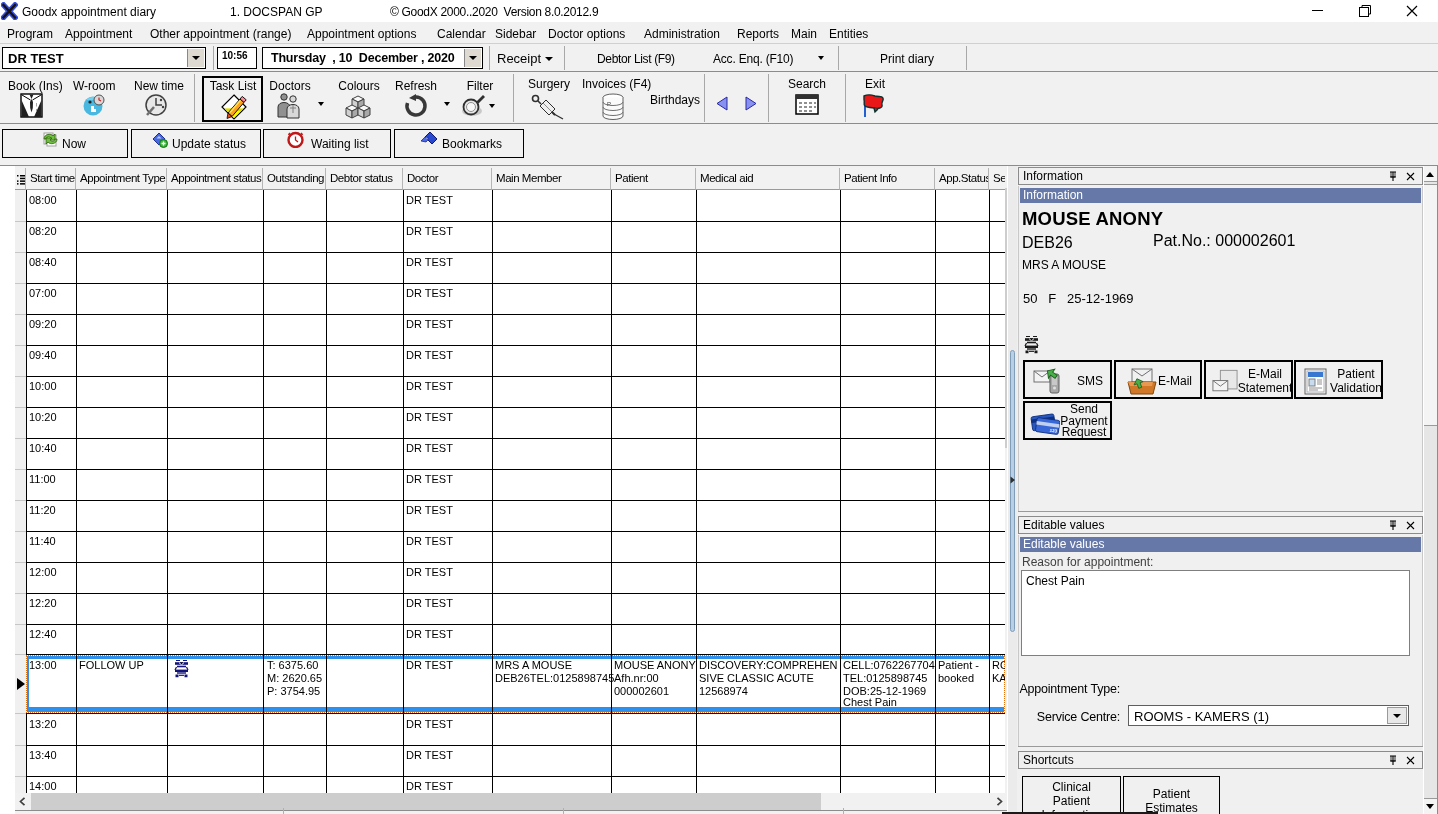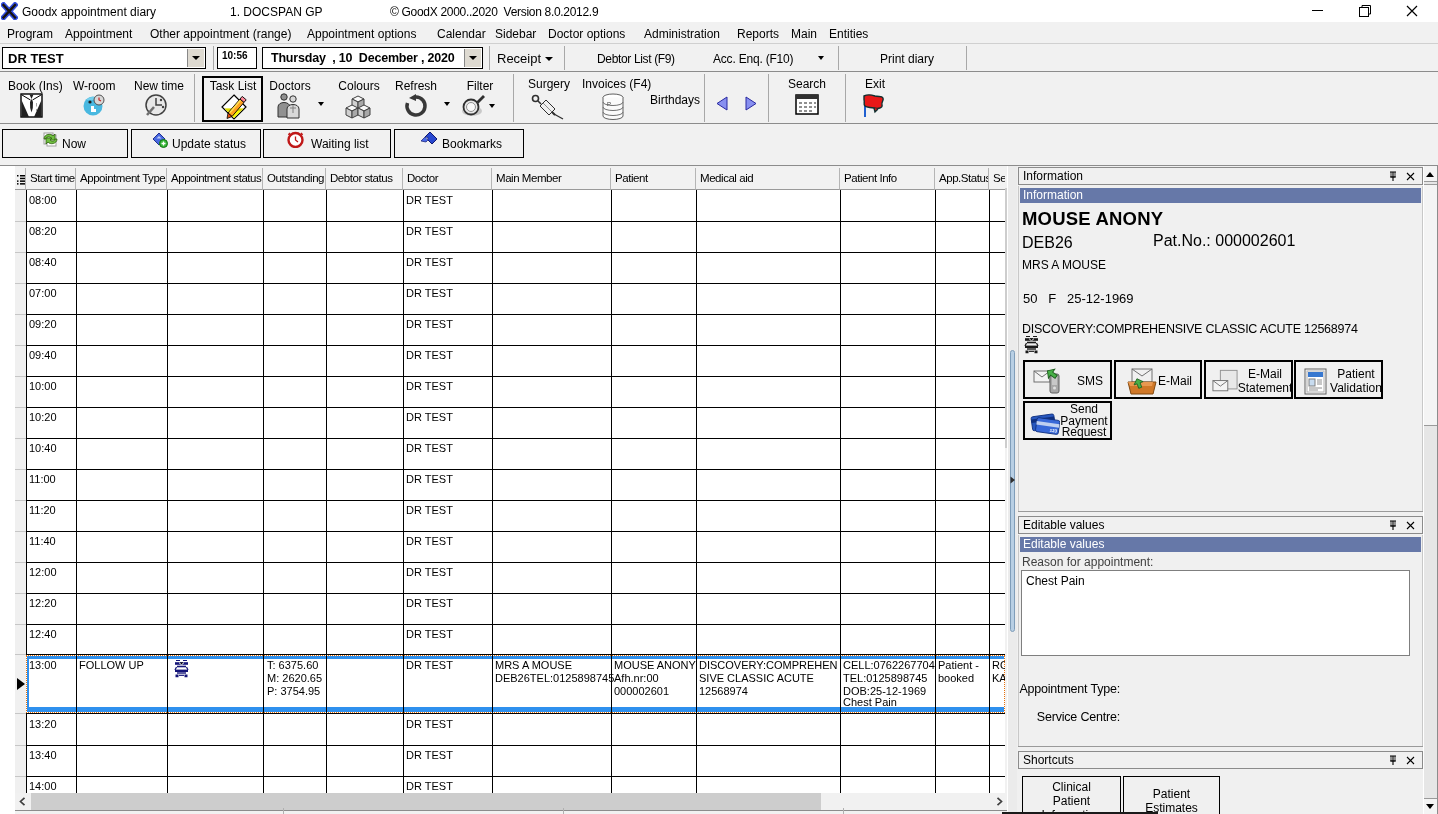--- a/index.html
+++ b/index.html
@@ -497,21 +497,20 @@
           <path d="M3 1 L3 6 L7 6 L7 1" fill="none" stroke="#000" stroke-width="0.8"></path>
         </svg><svg style="position:absolute;right:7px;top:4px" width="9" height="9" viewBox="0 0 9 9">
           <path d="M1 1 L8 8 M8 1 L1 8" stroke="#000" stroke-width="1.1"></path>
         </svg></div>
   <div class="bluebar" style="top:22px">Information</div>
   <div style="position:absolute;left:5px;top:42px;font-size:18.5px;font-weight:bold;color:#000;letter-spacing:0.2px">MOUSE ANONY</div>
   <div style="position:absolute;left:5px;top:68px;font-size:16px;color:#000">DEB26</div>
   <div style="position:absolute;left:136px;top:66px;font-size:16px;color:#000">Pat.No.: 000002601</div>
   <div style="position:absolute;left:5px;top:92px;font-size:12px;color:#000">MRS A MOUSE</div>
   <div style="position:absolute;left:6px;top:125px;font-size:13px;color:#000">50&nbsp;&nbsp;&nbsp;F&nbsp;&nbsp;&nbsp;25-12-1969</div>
-  <div style="position:absolute;left:5px;top:156px;font-size:12.5px;letter-spacing:-0.25px;color:#000">DISCOVERY:COMPREHENSIVE CLASSIC ACUTE 12568974</div>
   <svg style="position:absolute;left:6px;top:170px" width="18" height="18" viewBox="0 0 18 18">
     <path d="M3 0.5 L7 0.5 M10 0.5 L14 0.5" stroke="#1a1a1a" stroke-width="1.2"></path>
     <path d="M2 3.5 L15 3.5" stroke="#1a1a1a" stroke-width="2.6"></path>
     <path d="M6 2.6 L8.5 4.8 L11 2.6" stroke="#f0f0f0" stroke-width="1"></path>
     <path d="M4 6.5 L13 6.5" stroke="#1a1a1a" stroke-width="1.6"></path>
     <path d="M3.5 7 L2 10 M13.5 7 L15 10" stroke="#1a1a1a" stroke-width="1.2"></path>
     <path d="M2 10.8 L15 10.8" stroke="#1a1a1a" stroke-width="2.4"></path>
     <path d="M4 13 L13 13" stroke="#1a1a1a" stroke-width="1.4"></path>
     <path d="M2.5 15.8 L5.5 15.8 M11.5 15.8 L14.5 15.8" stroke="#1a1a1a" stroke-width="2.8"></path>
     <path d="M6 15.3 L11 15.3" stroke="#1a1a1a" stroke-width="1.2"></path>
@@ -582,20 +581,26 @@
         </svg><svg style="position:absolute;right:7px;top:4px" width="9" height="9" viewBox="0 0 9 9">
           <path d="M1 1 L8 8 M8 1 L1 8" stroke="#000" stroke-width="1.1"></path>
         </svg></div>
   <div class="bluebar" style="top:371px">Editable values</div>
   <div style="position:absolute;left:5px;top:389px;font-size:12px;color:#404040">Reason for appointment:</div>
   <div style="position:absolute;left:4px;top:404px;width:389px;height:86px;background:#fff;border:1px solid #7f7f7f">
     <div style="font-size:12px;padding:3px 0 0 4px;color:#000">Chest Pain</div>
   </div>
   <div style="position:absolute;left:-10px;top:516px;width:113px;text-align:right;font-size:12.5px;letter-spacing:-0.2px;color:#000;white-space:nowrap">Appointment Type:</div>
   <div style="position:absolute;left:-10px;top:544px;width:113px;text-align:right;font-size:12.5px;letter-spacing:-0.2px;color:#000;white-space:nowrap">Service Centre:</div>
+  <div style="position:absolute;left:111px;top:539px;width:281px;height:21px;background:#fff;border:1px solid #5f5f5f">
+    <div style="font-size:13px;padding:3px 0 0 5px">ROOMS - KAMERS (1)</div>
+    <div style="position:absolute;right:1px;top:1px;bottom:1px;width:20px;background:#e8e8e8;border:1px solid #9a9a9a;display:flex;align-items:center;justify-content:center">
+          <div class="arr-dn"></div>
+        </div>
+  </div>
 
   <div style="position:absolute;left:1px;top:580px;width:405px;height:1px;background:#9a9a9a"></div>
   <div style="position:absolute;left:1px;top:369px;width:1px;height:211px;background:#c8c8c8"></div>
   <div style="position:absolute;left:405px;top:369px;width:1px;height:211px;background:#c8c8c8"></div>
 
   <div class="ptitle" style="top:585px">Shortcuts<svg style="position:absolute;right:24px;top:3px" width="10" height="11" viewBox="0 0 10 11">
           <path d="M2 1 L8 1 M5 1 L5 6 M2 6 L8 6 M5 6 L5 10" stroke="#000" stroke-width="1.1" fill="none"></path>
           <path d="M3 1 L3 6 L7 6 L7 1" fill="none" stroke="#000" stroke-width="0.8"></path>
         </svg><svg style="position:absolute;right:7px;top:4px" width="9" height="9" viewBox="0 0 9 9">
           <path d="M1 1 L8 8 M8 1 L1 8" stroke="#000" stroke-width="1.1"></path>

